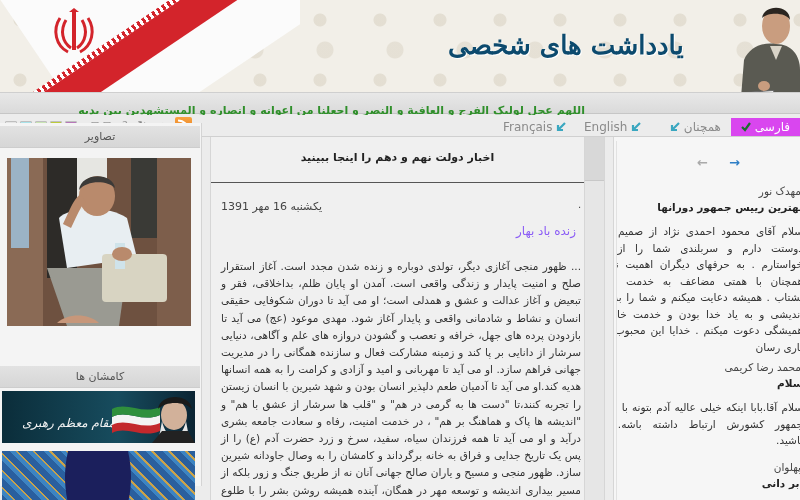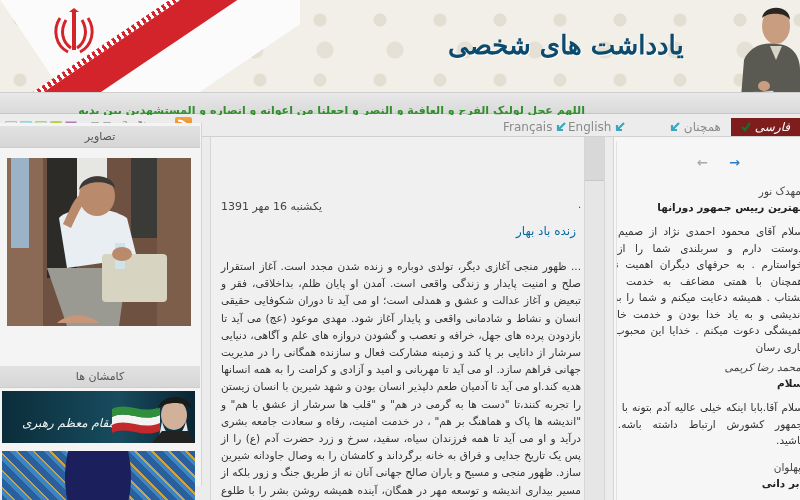--- a/index.html
+++ b/index.html
@@ -30,39 +30,39 @@
   #prayer-strip .text { position: absolute; right: 215px; top: 3px; font-size: 11px; color: #2f8f2a; font-weight: bold; direction: rtl; white-space: nowrap; margin-top: 8px; }
 
   
   #toolbar { position: absolute; left: 0; top: 115px; width: 800px; height: 22px; background: #ececec; border-bottom: 1px solid #d0d0d0; }
   .swatch { position: absolute; top: 6px; width: 12px; height: 11px; border: 1px solid #bfbfbf; border-radius: 1px; }
   .tool-ico { position: absolute; top: 4px; width: 14px; height: 14px; font-size: 11px; line-height: 14px; text-align: center; color: #9a9a9a; }
   .rss { position: absolute; left: 175px; top: 2px; width: 17px; height: 17px; background: linear-gradient(#f7a340, #e8771b); border-radius: 2px; }
 
   .lang-tab { position: absolute; top: 3px; height: 18px; font-size: 12px; color: #8a8a8a; line-height: 18px; white-space: nowrap; }
   .lang-tab .arrow { display: inline-block; width: 10px; height: 10px; vertical-align: -1px; }
-  .lang-tab.active { background: #7f1d1d; color: #fff; padding: 0 10px; font-style: italic; }
+  .lang-tab.active { background: #d946ef; color: #fff; padding: 0 10px; }
 
   
   #left-col { position: absolute; left: 0; top: 123px; width: 202px; height: 363px; background: #f4f4f4; border-right: 1px solid #d4d4d4; padding-left: 37px; }
   .panel-head { height: 22px; background: linear-gradient(#e2e2e2, #d6d6d6); border-bottom: 1px solid #cdcdcd; text-align: center; font-size: 11px; line-height: 22px; color: #555; }
   #photo-panel { position: absolute; left: 0; top: 3px; width: 200px; height: 235px; }
   #photo { position: absolute; left: 7px; top: 32px; width: 184px; height: 168px; overflow: hidden; background: #7b5a44; }
   #links-panel { position: absolute; left: 0; top: 243px; width: 200px; height: 120px; }
   .link-banner { position: absolute; left: 2px; width: 193px; height: 52px; overflow: hidden; }
 
   
   #center-col { position: absolute; left: 210px; top: 137px; width: 395px; height: 363px; background: #f0f0f0; border-left: 1px solid #d6d6d6; border-right: 1px solid #d6d6d6; }
   #article-head { position: absolute; left: 0; top: 0; width: 373px; height: 46px; border-bottom: 1px solid #555; text-align: center; }
   #article-head .t { display: block; padding-top: 14px; font-size: 11px; font-weight: bold; color: #222; direction: rtl; }
   #scroll-gutter { position: absolute; right: 0; top: 0; width: 20px; height: 363px; background: #e6e6e6; border-left: 1px solid #d6d6d6; }
   #scroll-gutter .thumb { position: absolute; left: 0; top: 0; width: 19px; height: 44px; background: #d8d8d8; border-bottom: 1px solid #c8c8c8; }
   #article-dot { position: absolute; left: 367px; top: 62px; font-size: 10px; color: #444; }
   #article-date { position: absolute; left: 10px; top: 63px; font-size: 11px; color: #444; }
-  #article-title { position: absolute; right: 28px; top: 87px; font-size: 12px; color: #0369a1; direction: rtl; }
+  #article-title { position: absolute; right: 28px; top: 87px; font-size: 12px; color: #8b5cf6; direction: rtl; }
   #article-body { position: absolute; left: 10px; top: 121px; width: 360px; font-size: 10.5px; line-height: 17.2px; color: #333; direction: rtl; text-align: justify; }
 
   
   #right-col { position: absolute; left: 613px; top: 137px; width: 187px; height: 363px; background: #f6f6f6; border-left: 1px solid #d6d6d6; }
   #right-col .inner { position: absolute; left: 2px; top: 4px; width: 185px; height: 359px; background: #f6f6f6; border-left: 1px solid #e2e2e2; overflow: hidden; }
   .nav-arrow { position: absolute; top: 14px; font-size: 13px; font-weight: bold; }
   .comment { position: absolute; left: 0; width: 200px; direction: rtl; }
   .comment .author { position: absolute; right: 16px; font-size: 10.5px; color: #444; white-space: nowrap; }
   .comment .subject { position: absolute; right: 14px; font-size: 10.5px; font-weight: bold; color: #222; white-space: nowrap; }
   .comment .body { position: absolute; right: 14px; width: 210px; font-size: 10.5px; line-height: 16.5px; color: #333; text-align: justify; }
@@ -123,21 +123,21 @@
         <path d="M3 3.5 A10.5 10.5 0 0 1 13.5 14" stroke="#fff" stroke-width="2" fill="none"></path>
       </svg>
     </span>
 
     <span class="lang-tab" style="left:503px;">
       <span>Français</span>
       <svg class="arrow" viewBox="0 0 10 10">
           <path d="M9 1 L2 8 M2 3 L2 8 L7 8" stroke="#3aa7c0" stroke-width="2.2" fill="none"></path>
         </svg>
     </span>
-    <span class="lang-tab" style="left:568px;">
+    <span class="lang-tab" style="left:584px;">
       <span>English</span>
       <svg class="arrow" viewBox="0 0 10 10">
           <path d="M9 1 L2 8 M2 3 L2 8 L7 8" stroke="#3aa7c0" stroke-width="2.2" fill="none"></path>
         </svg>
     </span>
     <span class="lang-tab" style="left:670px;">
       <svg class="arrow" viewBox="0 0 10 10">
           <path d="M9 1 L2 8 M2 3 L2 8 L7 8" stroke="#3aa7c0" stroke-width="2.2" fill="none"></path>
         </svg>
       <span>همچنان</span>
@@ -190,20 +190,23 @@
       </div>
       <div class="link-banner" style="top:85px;background:repeating-linear-gradient(45deg,#2a5f9e 0 6px,#3d84c2 6px 10px,#c9a24a 10px 12px);">
         <svg width="193" height="52" viewBox="0 0 193 52">
           <path d="M66 0 L126 0 C130 18, 130 34, 126 52 L66 52 C62 34, 62 18, 66 0 Z" fill="#1b1f5c"></path>
         </svg>
       </div>
     </div>
   </div>
 
   <div id="center-col">
+    <div id="article-head">
+      <span class="t">اخبار دولت نهم و دهم را اینجا ببینید</span>
+    </div>
     <div id="scroll-gutter">
       <div class="thumb"></div>
     </div>
     <div id="article-dot">.</div>
     <div id="article-date">یکشنبه 16 مهر 1391</div>
     <div id="article-title">زنده باد بهار</div>
     <div id="article-body">... ظهور منجی آغازی دیگر، تولدی دوباره و زنده شدن مجدد است. آغاز استقرار صلح و امنیت پایدار و زندگی واقعی است. آمدن او پایان ظلم، بداخلاقی، فقر و تبعیض و آغاز عدالت و عشق و همدلی است؛ او می آید تا دوران شکوفایی حقیقی انسان و نشاط و شادمانی واقعی و پایدار آغاز شود. مهدی موعود (عج) می آید تا بازدودن پرده های جهل، خرافه و تعصب و گشودن دروازه های علم و آگاهی، دنیایی سرشار از دانایی بر پا کند و زمینه مشارکت فعال و سازنده همگانی را در مدیریت جهانی فراهم سازد. او می آید تا مهربانی و امید و آزادی و کرامت را به همه انسانها هدیه کند.او می آید تا آدمیان طعم دلپذیر انسان بودن و شهد شیرین با انسان زیستن را تجربه کنند،تا "دست ها به گرمی در هم" و "قلب ها سرشار از عشق با هم" و "اندیشه ها پاک و هماهنگ بر هم" ، در خدمت امنیت، رفاه و سعادت جامعه بشری درآید و او می آید تا همه فرزندان سیاه، سفید، سرخ و زرد حضرت آدم (ع) را از پس یک تاریخ جدایی و فراق به خانه برگرداند و کامشان را به وصال جاودانه شیرین سازد. ظهور منجی و مسیح و یاران صالح جهانی آنان نه از طریق جنگ و زور بلکه از مسیر بیداری اندیشه و توسعه مهر در همگان، آینده همیشه روشن بشر را با طلوع خورشید برفروغ و بی غروب آگاهی و آزادی رقم خواهد زد و در تن سرد و یخ زده جهان شور خواهد ریخت. او بهار را به جان آدمیت و جهان بشریت هدیه خواهد کرد. او خود بهار است و با آمدنش به زمستان وجود بشر در " زنجیر جهل، فقر و جنگ" پایان می بخشد و فصل شکفتن و شکوفایی انسان را فریاد می زند. اکنون می</div>
   </div>
 
   <div id="right-col">
@@ -213,21 +216,21 @@
 
       <div class="comment" style="top:44px;">
 
         <span class="author" style="top:0;">مهدک نور</span>
         <span class="subject" style="top:16px;">بهترین رییس جمهور دورانها</span>
         <div class="body" style="top:38px;">سلام آقای محمود احمدی نژاد از صمیم قلب دوستت دارم و سربلندی شما را از خدا خواستارم . به حرفهای دیگران اهمیت نده و همچنان با همتی مضاعف به خدمت اسلام بشتاب . همیشه دعایت میکنم و شما را به نیک اندیشی و به یاد خدا بودن و خدمت خالصانه همیشگی دعوت میکنم . خدایا این محبوب مارا یاری رسان</div>
       </div>
 
       <div class="comment" style="top:220px;">
 
-        <span class="author" style="top:0;font-style:italic;">محمد رضا کریمی</span>
+        <span class="author" style="top:0;">محمد رضا کریمی</span>
         <span class="subject" style="top:16px;">سلام</span>
         <div class="body" style="top:38px;">سلام آقا.بابا اینکه خیلی عالیه آدم بتونه با رئیس جمهور کشورش ارتباط داشته باشه.موفق باشید.</div>
       </div>
 
       <div class="comment" style="top:320px;">
 
         <span class="author" style="top:0;">پهلوان</span>
         <span class="subject" style="top:16px;">ابر دانی</span>
         <div class="body" style="top:38px;"></div>
       </div>

